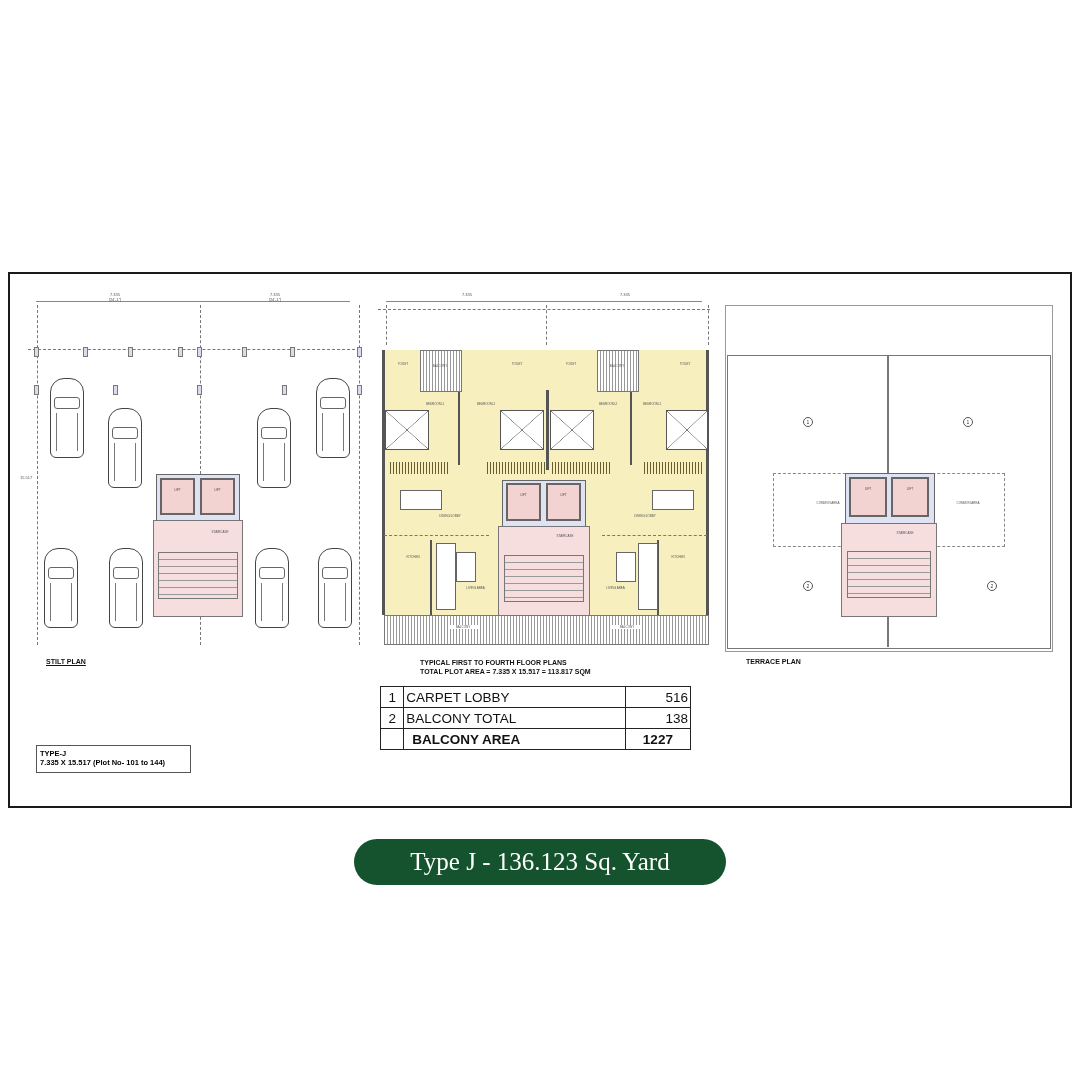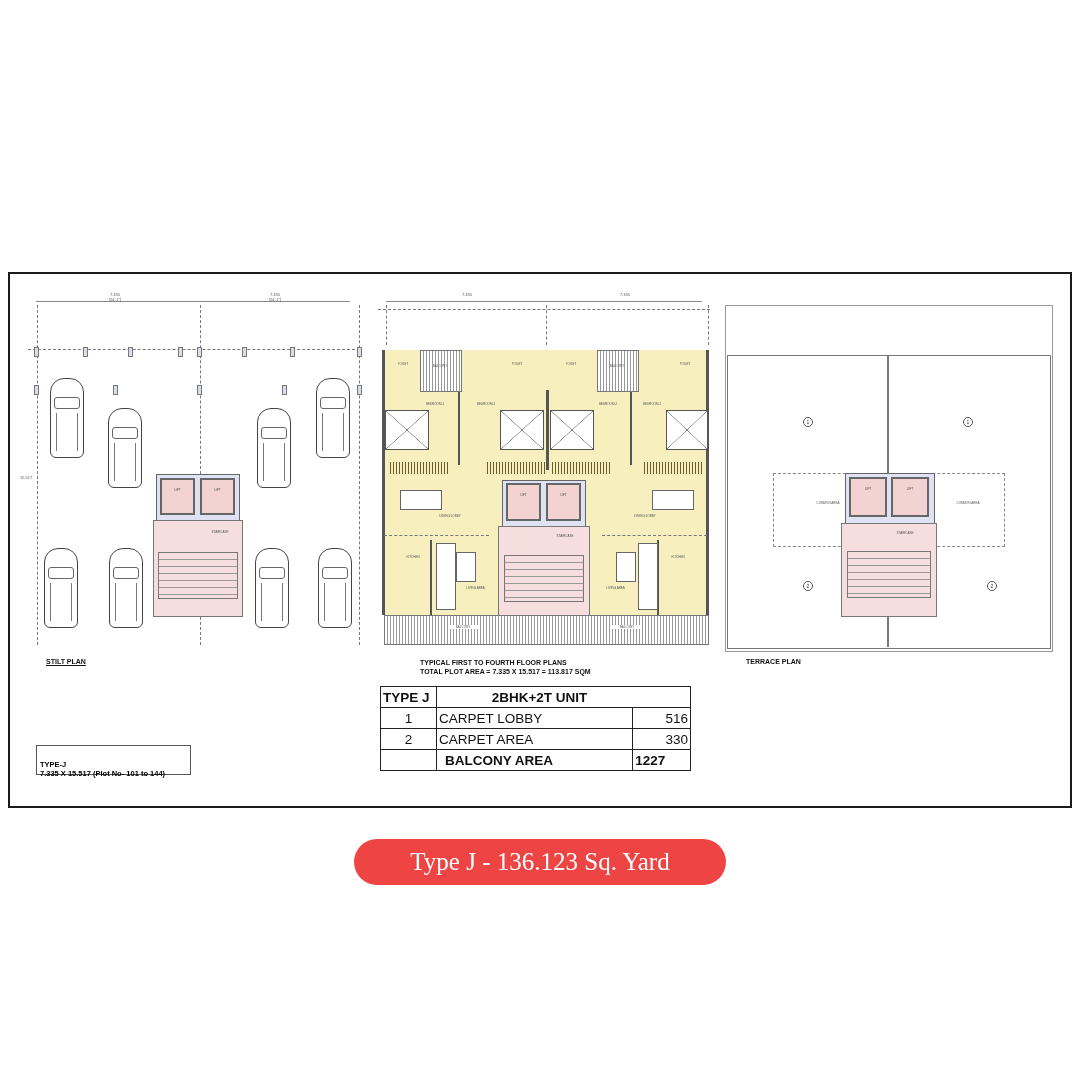--- a/index.html
+++ b/index.html
@@ -27,22 +27,22 @@
   .bed::before{content:"";position:absolute;inset:0;background:linear-gradient(to top right,transparent 49%,#777 50%,transparent 51%),linear-gradient(to bottom right,transparent 49%,#777 50%,transparent 51%);}
   .wardrobe{position:absolute;background:repeating-linear-gradient(90deg,#f8efbf 0 2px,#6b5e2e 2px 3px);}
   .table{position:absolute;background:#fff;border:1px solid #666;}
   .sofa{position:absolute;border:1px solid #666;background:#fff;}
   .tiny{position:absolute;font-size:3px;color:#555;text-align:center;line-height:4px;}
   .terr{position:absolute;border:1px solid #777;}
   .circ{position:absolute;width:8px;height:8px;border:1px solid #555;border-radius:50%;font-size:5px;line-height:8px;text-align:center;color:#333;}
   table.area{position:absolute;left:380px;top:686px;width:311px;border-collapse:collapse;font-family:"Liberation Sans",sans-serif;font-size:13.5px;color:#111;}
   table.area td{border:1.5px solid #222;padding:0 2px;height:21px;box-sizing:border-box;}
   table.area .b{font-weight:bold;}
-  .typebox{position:absolute;left:36px;top:745px;width:155px;height:28px;border:1px solid #555;box-sizing:border-box;font-size:7.5px;padding:14px 3px;line-height:9px;}
-  .pill{position:absolute;left:354px;top:839px;width:372px;height:46px;background:#ef4444;border-radius:23px;color:#fff;font-family:"Liberation Serif",serif;font-size:25px;text-align:center;line-height:46px;}
+  .typebox{position:absolute;left:36px;top:745px;width:155px;height:28px;border:1px solid #555;box-sizing:border-box;font-size:7.5px;padding:3px 3px;line-height:9px;}
+  .pill{position:absolute;left:354px;top:839px;width:372px;height:46px;background:#14532d;border-radius:23px;color:#fff;font-family:"Liberation Serif",serif;font-size:25px;text-align:center;line-height:46px;}
 </style>
 </head>
 <body>
 
 <div class="frame"></div>
 
 <div class="plan" style="left:20px;top:290px;width:345px;height:360px;">
   <div class="dimline" style="left:16px;top:11px;width:314px;"></div>
   <div class="dim" style="left:70px;top:2px;width:50px;">7.335</div>
   <div class="dim" style="left:70px;top:7px;width:50px;">[24'-1"]</div>
@@ -178,35 +178,31 @@
 </div>
 <div class="plabel" style="left:746px;top:658px;">TERRACE PLAN</div>
 
 <div class="typebox">
   <div style="font-weight:bold;">TYPE-J</div>
   <div style="font-weight:bold;">7.335 X 15.517 (Plot No- 101 to 144)</div>
 </div>
 
 <table class="area">
   <tbody>
-      <tr>
-    <td class="b" style="width:56px;">TYPE J</td>
-    <td class="b" colspan="2" style="text-align:center;padding-right:50px;">2BHK+2T UNIT</td>
-  </tr>
   <tr>
     <td style="text-align:center;">1</td>
     <td>CARPET LOBBY</td>
     <td style="text-align:right;">516</td>
   </tr>
   <tr>
     <td style="text-align:center;">2</td>
-    <td>CARPET AREA</td>
-    <td style="text-align:right;">330</td>
+    <td>BALCONY TOTAL</td>
+    <td style="text-align:right;">138</td>
   </tr>
   <tr>
     <td></td>
     <td class="b" style="padding-left:8px;">BALCONY AREA</td>
-    <td class="b" style="text-align:left;">1227</td>
+    <td class="b" style="text-align:center;">1227</td>
   </tr>
 </tbody>
   </table>
 
 <div class="pill">Type J - 136.123 Sq. Yard</div>
 
 </body></html>

